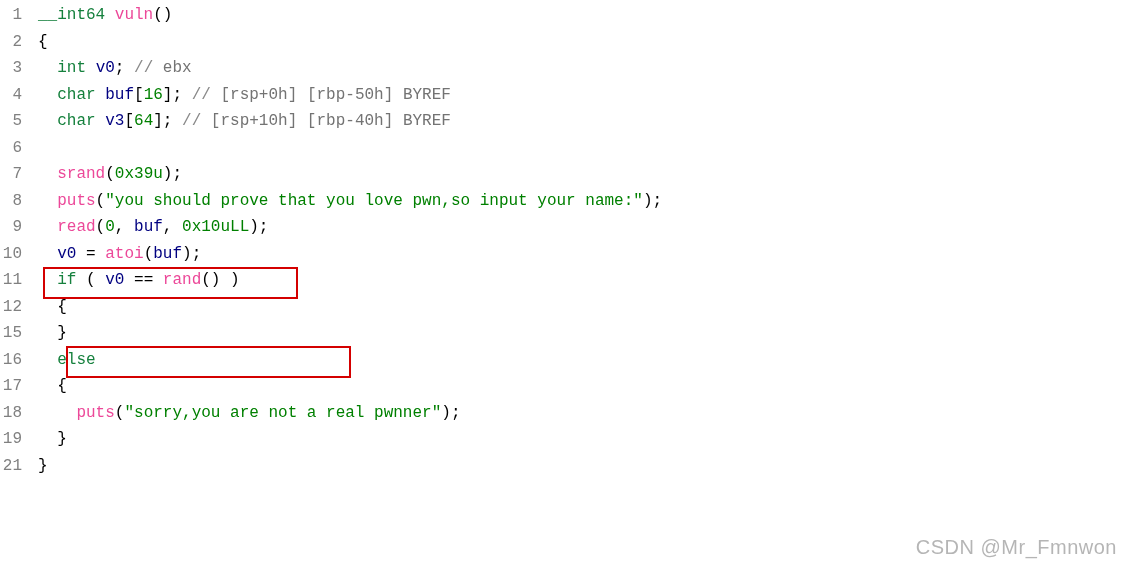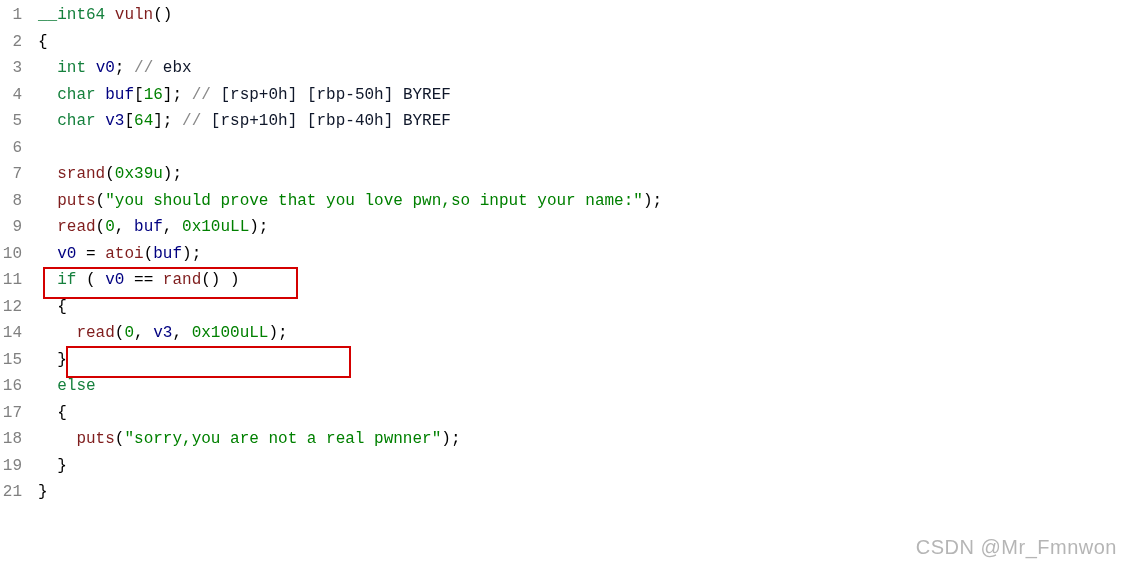--- a/index.html
+++ b/index.html
@@ -37,26 +37,26 @@
     position: relative;
     color: #a0a0a0;
     font-size: 13px;
     overflow: hidden;
   }
   .code {
     flex: 1;
     color: #000000;
   }
   .kw-blue { color: #15803d; }          
-  .fn-navy { color: #7f1d1d; }          
+  .fn-navy { color: #ec4899; }          
   .var-navy { color: #000080; }
   .str-green { color: #008000; }        
   .num-green { color: #008000; }        
   .cmt-gray { color: #888888; }         
-  .cmt-purple { color: #0f172a; }       
+  .cmt-purple { color: #737373; }       
   .plain { color: #000000; }
 
   .highlight-box {
     position: absolute;
     border: 2px solid #d40000;
     pointer-events: none;
   }
   .hl1 {
     left: 43px;
     top: 267px;
@@ -88,21 +88,20 @@
     <div class="line"><div class="gutter">3</div><div class="marker"></div><div class="code"><span class="plain">  </span><span class="kw-blue">int</span><span class="plain"> </span><span class="var-navy">v0</span><span class="plain">; </span><span class="cmt-gray">//</span><span class="cmt-purple"> ebx</span></div></div>
     <div class="line"><div class="gutter">4</div><div class="marker"></div><div class="code"><span class="plain">  </span><span class="kw-blue">char</span><span class="plain"> </span><span class="var-navy">buf</span><span class="plain">[</span><span class="num-green">16</span><span class="plain">]; </span><span class="cmt-gray">//</span><span class="cmt-purple"> [rsp+0h] [rbp-50h] BYREF</span></div></div>
     <div class="line"><div class="gutter">5</div><div class="marker"></div><div class="code"><span class="plain">  </span><span class="kw-blue">char</span><span class="plain"> </span><span class="var-navy">v3</span><span class="plain">[</span><span class="num-green">64</span><span class="plain">]; </span><span class="cmt-gray">//</span><span class="cmt-purple"> [rsp+10h] [rbp-40h] BYREF</span></div></div>
     <div class="line"><div class="gutter">6</div><div class="marker"></div><div class="code"></div></div>
     <div class="line"><div class="gutter">7</div><div class="marker"></div><div class="code"><span class="plain">  </span><span class="fn-navy">srand</span><span class="plain">(</span><span class="num-green">0x39u</span><span class="plain">);</span></div></div>
     <div class="line"><div class="gutter">8</div><div class="marker"></div><div class="code"><span class="plain">  </span><span class="fn-navy">puts</span><span class="plain">(</span><span class="str-green">"you should prove that you love pwn,so input your name:"</span><span class="plain">);</span></div></div>
     <div class="line"><div class="gutter">9</div><div class="marker"></div><div class="code"><span class="plain">  </span><span class="fn-navy">read</span><span class="plain">(</span><span class="num-green">0</span><span class="plain">, </span><span class="var-navy">buf</span><span class="plain">, </span><span class="num-green">0x10uLL</span><span class="plain">);</span></div></div>
     <div class="line"><div class="gutter">10</div><div class="marker"></div><div class="code"><span class="plain">  </span><span class="var-navy">v0</span><span class="plain"> = </span><span class="fn-navy">atoi</span><span class="plain">(</span><span class="var-navy">buf</span><span class="plain">);</span></div></div>
     <div class="line"><div class="gutter">11</div><div class="marker"></div><div class="code"><span class="plain">  </span><span class="kw-blue">if</span><span class="plain"> ( </span><span class="var-navy">v0</span><span class="plain"> == </span><span class="fn-navy">rand</span><span class="plain">() )</span></div></div>
     <div class="line"><div class="gutter">12</div><div class="marker"></div><div class="code"><span class="plain">  {</span></div></div>
-    <div class="line"><div class="gutter">14</div><div class="marker"></div><div class="code"><span class="plain">    </span><span class="fn-navy">read</span><span class="plain">(</span><span class="num-green">0</span><span class="plain">, </span><span class="var-navy">v3</span><span class="plain">, </span><span class="num-green">0x100uLL</span><span class="plain">);</span></div></div>
     <div class="line"><div class="gutter">15</div><div class="marker"></div><div class="code"><span class="plain">  }</span></div></div>
     <div class="line"><div class="gutter">16</div><div class="marker"></div><div class="code"><span class="plain">  </span><span class="kw-blue">else</span></div></div>
     <div class="line"><div class="gutter">17</div><div class="marker"></div><div class="code"><span class="plain">  {</span></div></div>
     <div class="line"><div class="gutter">18</div><div class="marker"></div><div class="code"><span class="plain">    </span><span class="fn-navy">puts</span><span class="plain">(</span><span class="str-green">"sorry,you are not a real pwnner"</span><span class="plain">);</span></div></div>
     <div class="line"><div class="gutter">19</div><div class="marker"></div><div class="code"><span class="plain">  }</span></div></div>
     <div class="line"><div class="gutter">21</div><div class="marker"></div><div class="code"><span class="plain">}</span></div></div>
   </div>
 
 <div class="highlight-box hl1"></div>
 <div class="highlight-box hl2"></div>

